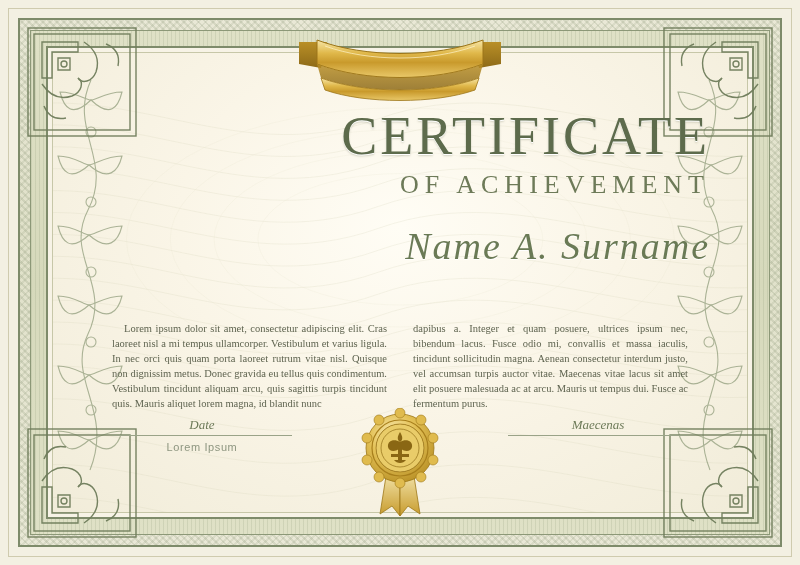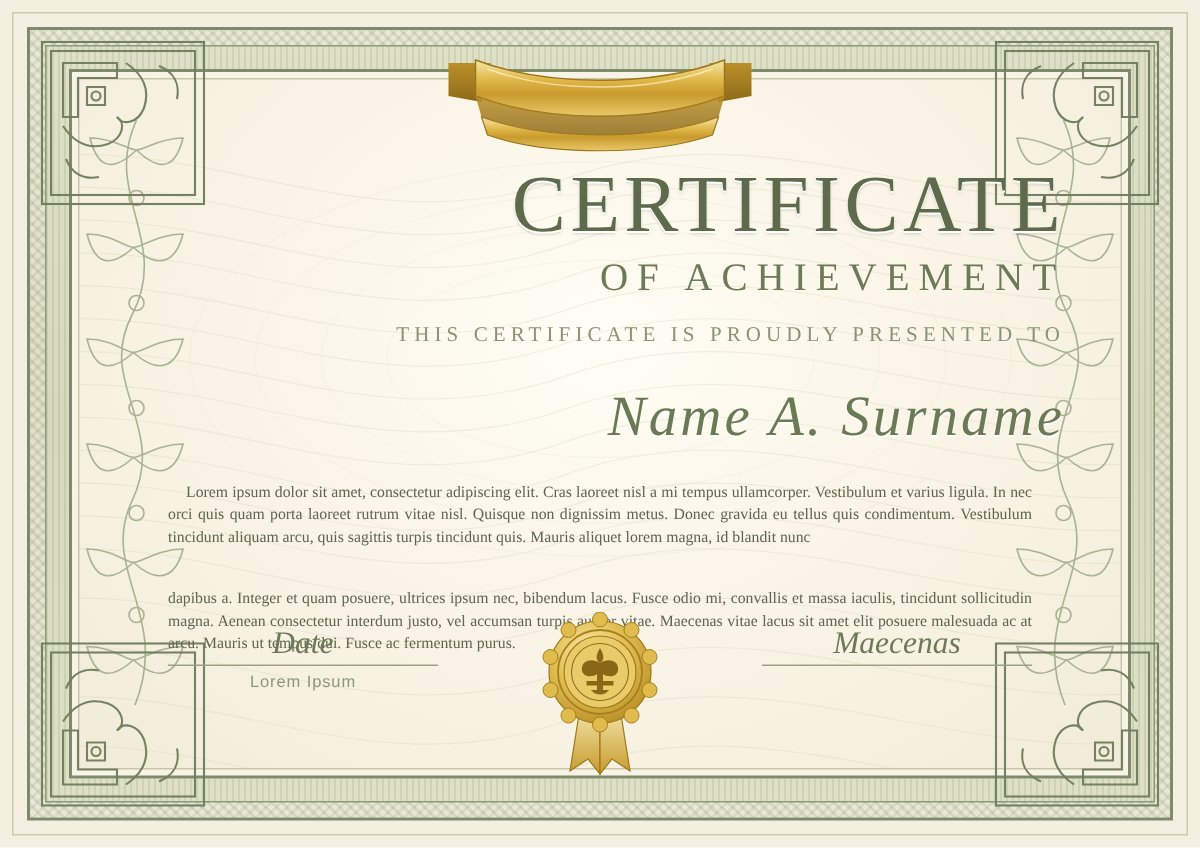--- a/index.html
+++ b/index.html
@@ -156,21 +156,20 @@
 
   
   .body-text {
     position: absolute;
     left: 112px;
     right: 112px;
     top: 322px;
     display: flex;
     gap: 26px;
     text-align: justify;
-    flex-direction: column;
   }
   .body-text p {
     margin: 0;
     flex: 1;
     font-family: "Liberation Serif", serif;
     font-size: 10.5px;
     line-height: 1.42;
     color: #5f6450;
   }
   .body-text p.first::first-letter { padding-left: 12px; }
@@ -184,21 +183,21 @@
     display: flex;
     justify-content: space-between;
   }
   .sig-block {
     width: 180px;
     text-align: center;
   }
   .sig-script {
     font-family: "Liberation Serif", serif;
     font-style: italic;
-    font-size: 21px;
+    font-size: 13px;
     color: #6d7a58;
     line-height: 1;
   }
   .sig-rule {
     height: 1px;
     background: #9aa388;
     margin: 4px 0 5px 0;
   }
   .sig-caption {
     font-family: Liberation Sans, sans-serif;
@@ -373,21 +372,20 @@
     <path d="M206,8 L178,8 L184,34 L206,30 Z" fill="url(#goldDark)"></path>
     <path d="M22,6 C70,24 140,24 188,6 L188,30 C140,48 70,48 22,30 Z" fill="url(#goldV)" stroke="#9c7518" stroke-width="1"></path>
     <path d="M22,30 C70,48 140,48 188,30 L184,44 C140,60 70,60 26,44 Z" fill="url(#goldDark)" opacity=".85"></path>
     <path d="M26,44 C70,60 140,60 184,44 L180,56 C140,70 70,70 30,56 Z" fill="url(#goldV)" stroke="#9c7518" stroke-width="0.8"></path>
     <path d="M30,12 C74,28 136,28 180,12" fill="none" stroke="#fdf2c9" stroke-width="1" opacity=".7"></path>
   </svg>
 
   <div class="content">
     <h1 class="title">CERTIFICATE</h1>
     <div class="subtitle">OF ACHIEVEMENT</div>
-    <div class="presented">THIS CERTIFICATE IS PROUDLY PRESENTED TO</div>
     <div class="recipient">Name A. Surname</div>
   </div>
 
   <div class="body-text">
     <p class="first">Lorem ipsum dolor sit amet, consectetur adipiscing elit. Cras laoreet nisl a mi tempus ullamcorper. Vestibulum et varius ligula. In nec orci quis quam porta laoreet rutrum vitae nisl. Quisque non dignissim metus. Donec gravida eu tellus quis condimentum. Vestibulum tincidunt aliquam arcu, quis sagittis turpis tincidunt quis. Mauris aliquet lorem magna, id blandit nunc</p>
     <p>dapibus a. Integer et quam posuere, ultrices ipsum nec, bibendum lacus. Fusce odio mi, convallis et massa iaculis, tincidunt sollicitudin magna. Aenean consectetur interdum justo, vel accumsan turpis auctor vitae. Maecenas vitae lacus sit amet elit posuere malesuada ac at arcu. Mauris ut tempus dui. Fusce ac fermentum purus.</p>
   </div>
 
   <div class="signatures">
     <div class="sig-block">

